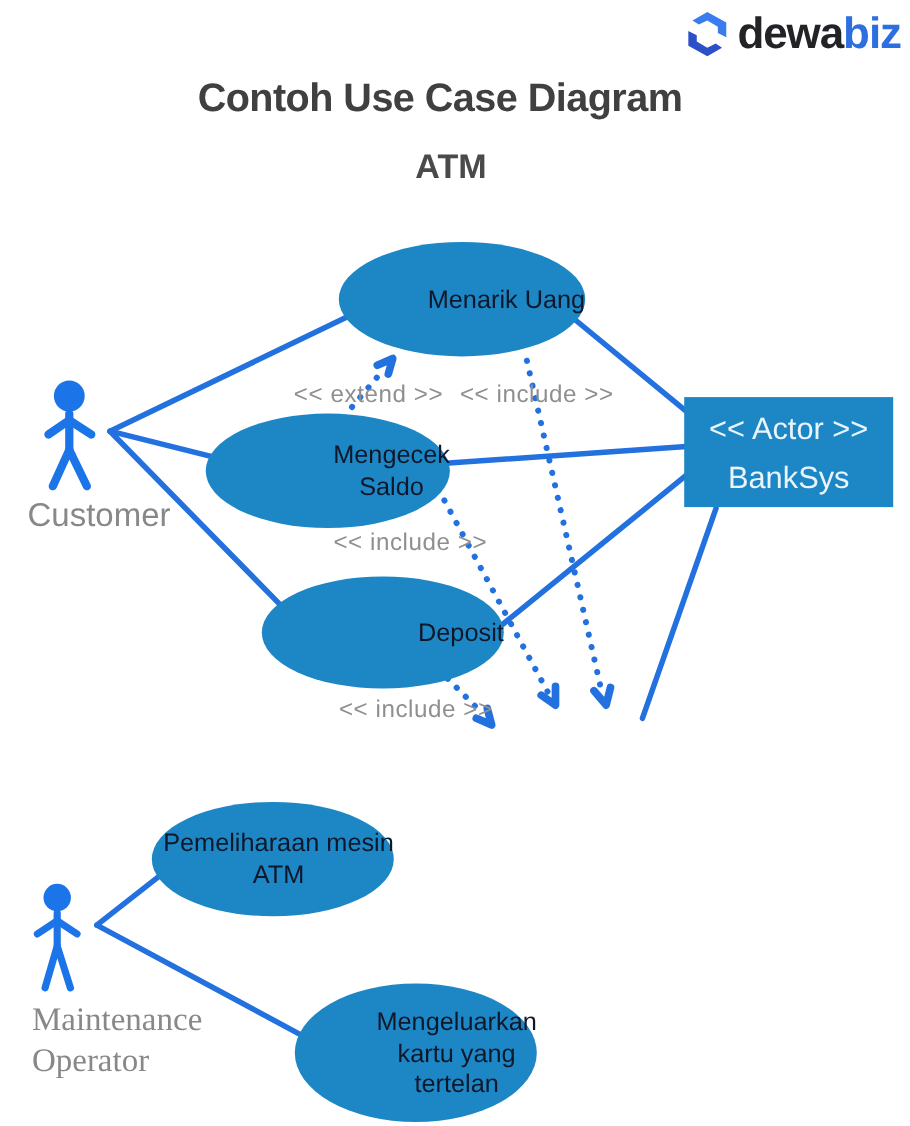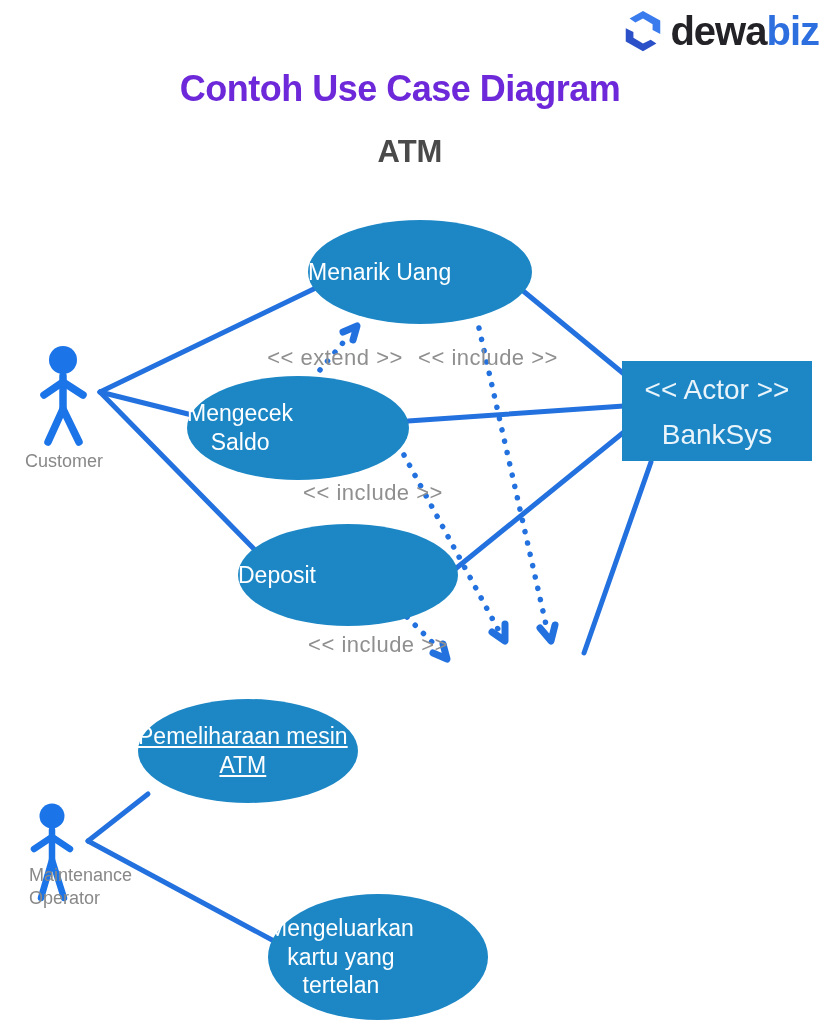--- a/index.html
+++ b/index.html
@@ -6,43 +6,43 @@
   .canvas{
     position:relative;width:827px;height:1024px;margin:0;overflow:hidden;
     background:#ffffff;font-family:"Liberation Sans", sans-serif;
   }
   .wires{position:absolute;left:0;top:0;width:827px;height:1024px;}
   .logo{position:absolute;top:8px;right:8px;display:flex;align-items:center;gap:4px;}
   .logo-text{font-size:40px;font-weight:bold;letter-spacing:-1px;color:#232327;line-height:1;text-align:right;}
   .logo-text .accent{color:#2E6FE0;}
   .page-title{
     position:absolute;left:0;top:68px;width:800px;text-align:center;
-    font-size:36px;font-weight:bold;color:#6d28d9;letter-spacing:-0.5px;
+    font-size:36px;font-weight:bold;color:#404040;letter-spacing:-0.5px;
   }
   .page-subtitle{
     position:absolute;left:0;top:134px;width:820px;text-align:center;
     font-size:31px;font-weight:bold;color:#4A4A4A;
   }
   .uc{
     position:absolute;border-radius:50%;background:#1D87C6;
-    display:flex;align-items:center;justify-content:flex-start;text-align:center;
-    color:#ffffff;font-size:23px;line-height:1.25;
+    display:flex;align-items:center;justify-content:flex-end;text-align:center;
+    color:#0f172a;font-size:23px;line-height:1.25;
   }
   .uc span{white-space:pre-line;}
   .actor-box{
     position:absolute;background:#1D87C6;color:#EAF4FB;
     display:flex;flex-direction:column;justify-content:space-between;
     text-align:center;font-size:28px;padding:13px 0 10px 0;box-sizing:border-box;
   }
   .rel-label{
     position:absolute;width:140px;text-align:center;
     color:#8F8F8F;font-size:22px;letter-spacing:0.5px;
   }
   .actor-label{
-    position:absolute;color:#888888;font-size:18px;line-height:1.28;
+    position:absolute;color:#888888;font-size:30px;line-height:1.28;
     white-space:pre-line;
   }
 </style>
 </head>
 <body>
 
 <div class="canvas">
 
   <svg class="wires" viewBox="0 0 827 1024" xmlns="http://www.w3.org/2000/svg">
 
@@ -101,37 +101,37 @@
   <div class="uc" style="left:308px;top:220px;width:224px;height:104px;">
     <span>Menarik Uang</span>
   </div>
   <div class="uc" style="left:238px;top:524px;width:220px;height:102px;">
     <span>Deposit</span>
   </div>
   <div class="uc" style="left:187px;top:376px;width:222px;height:104px;">
     <span>Mengecek
 Saldo</span>
   </div>
-  <div class="uc" style="left:138px;top:699px;width:220px;height:104px;text-decoration:underline;">
+  <div class="uc" style="left:138px;top:729px;width:220px;height:104px;">
     <span>Pemeliharaan mesin
 ATM</span>
   </div>
   <div class="uc" style="left:268px;top:894px;width:220px;height:126px;">
     <span>Mengeluarkan
 kartu yang
 tertelan</span>
   </div>
 
   <div class="actor-box" style="left:622px;top:361px;width:190px;height:100px;">
     <div>&lt;&lt; Actor  &gt;&gt;</div>
     <div>BankSys</div>
   </div>
 
   <div class="rel-label" style="left:265px;top:345px;">&lt;&lt; extend &gt;&gt;</div>
   <div class="rel-label" style="left:418px;top:345px;">&lt;&lt; include &gt;&gt;</div>
   <div class="rel-label" style="left:303px;top:480px;">&lt;&lt; include &gt;&gt;</div>
   <div class="rel-label" style="left:308px;top:632px;">&lt;&lt; include &gt;&gt;</div>
 
   <div class="actor-label" style="left:25px;top:450px;">Customer</div>
-  <div class="actor-label" style="left:29px;top:864px;">Maintenance
+  <div class="actor-label" style="left:29px;top:908px;font-family:Liberation Serif, serif;">Maintenance
 Operator</div>
 
 </div>
 
 </body></html>

